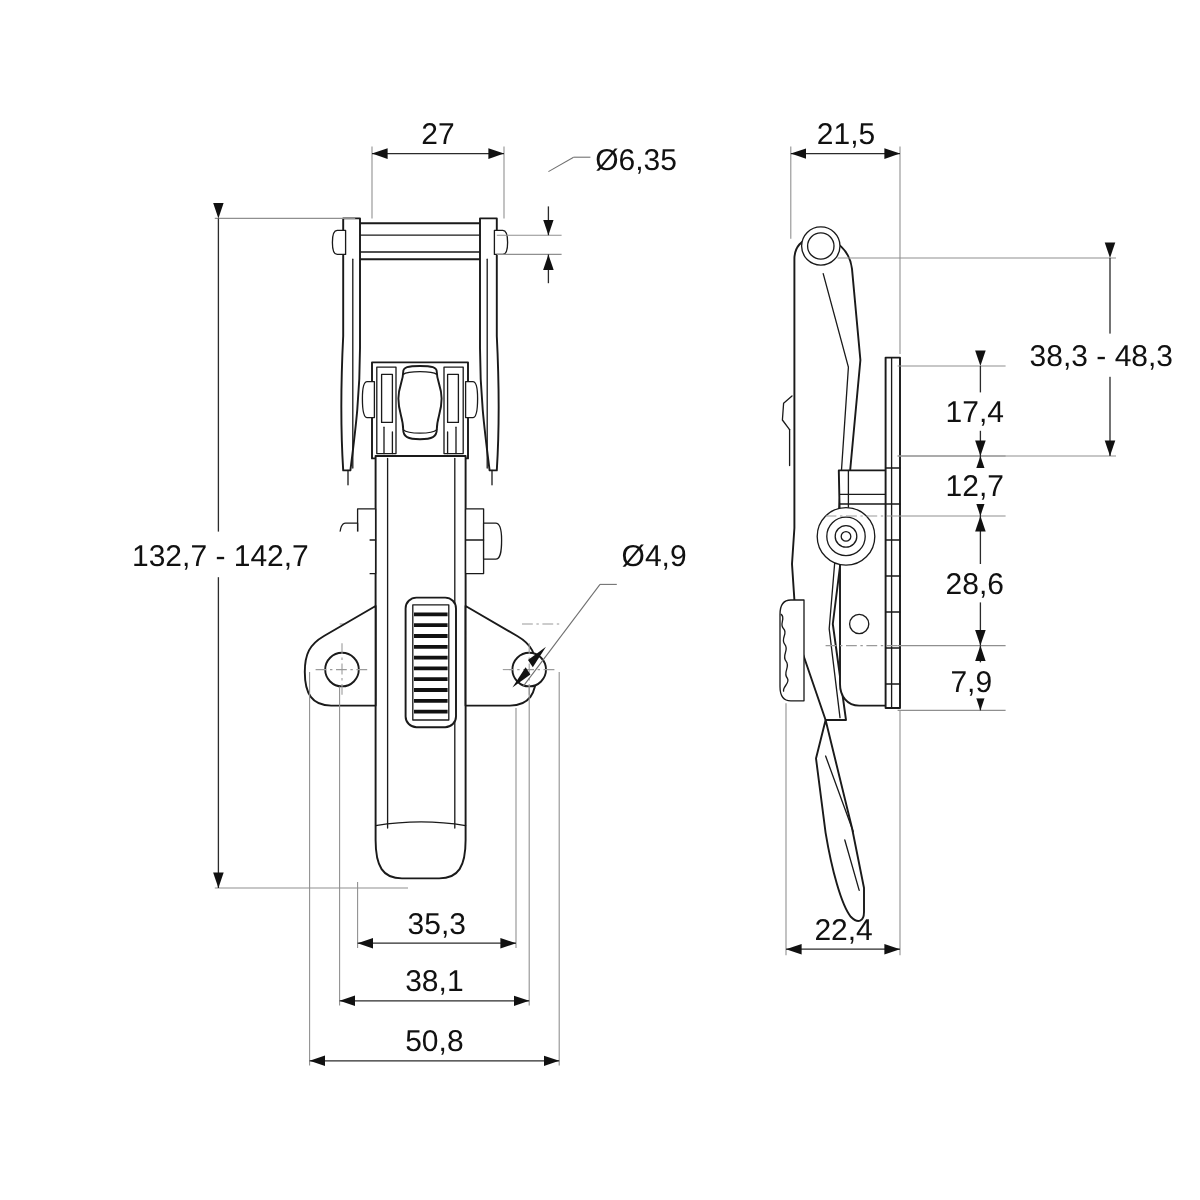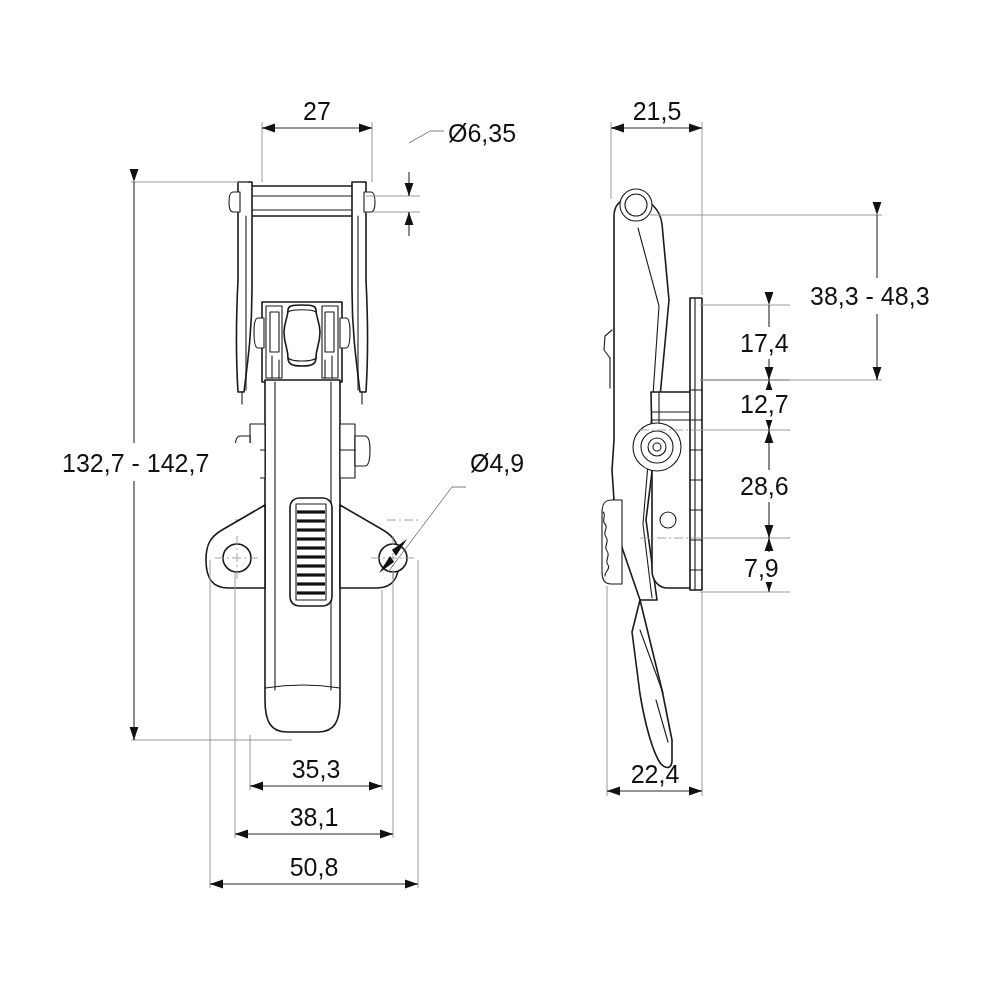--- a/index.html
+++ b/index.html
@@ -11,20 +11,21 @@
   body {
     width: 1000px;
     height: 1000px;
     font-family: "Liberation Sans", sans-serif;
     overflow: hidden;
   }
   #drawing-root {
     position: relative;
     width: 928px;
     height: 1000px;
+    padding-left: 48px;
   }
   svg.sheet {
     display: block;
     width: 1000px;
     height: 1000px;
   }
   .dim-text {
     font-family: "Liberation Sans", sans-serif;
     font-size: 25px;
     fill: #111111;

